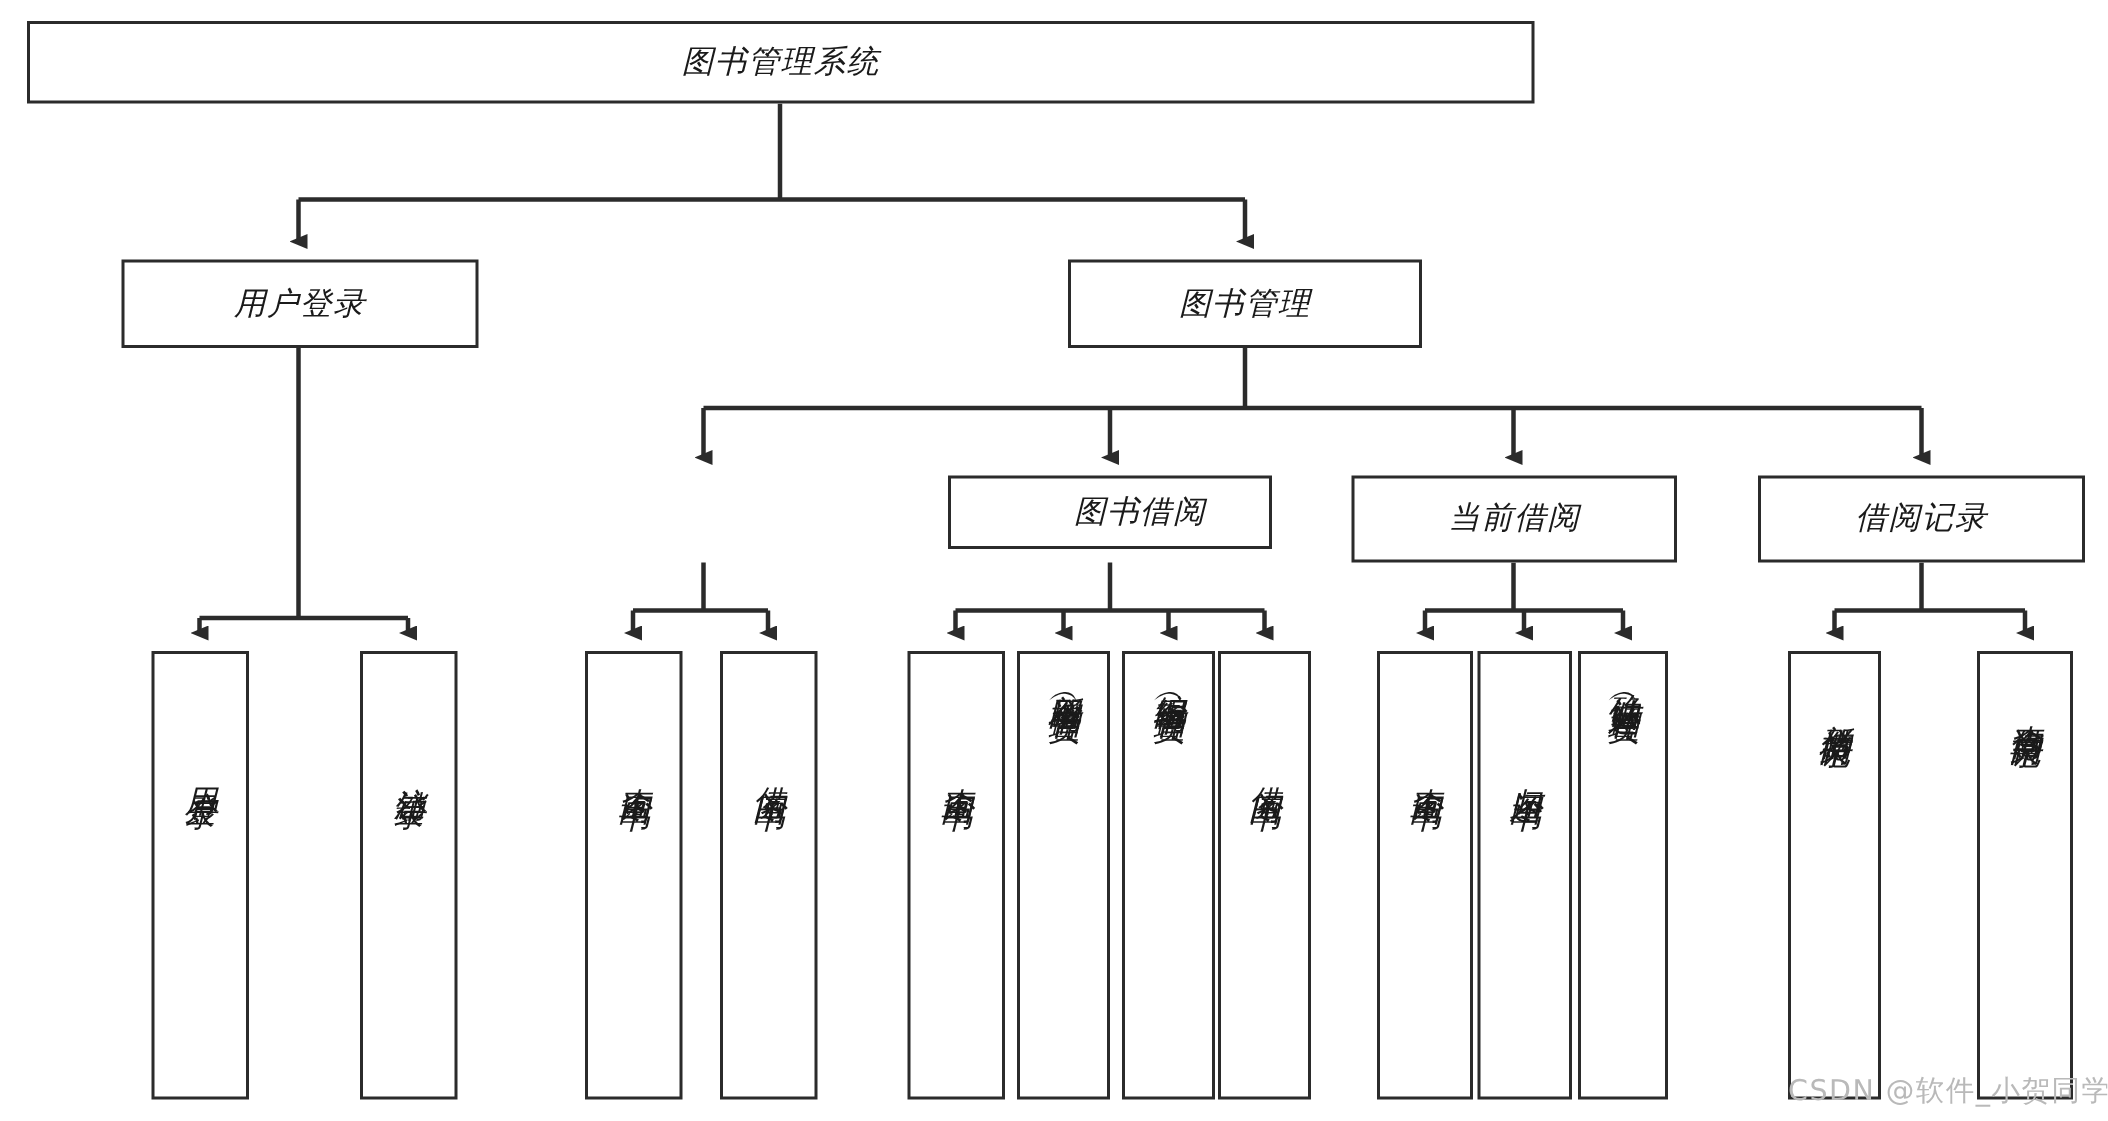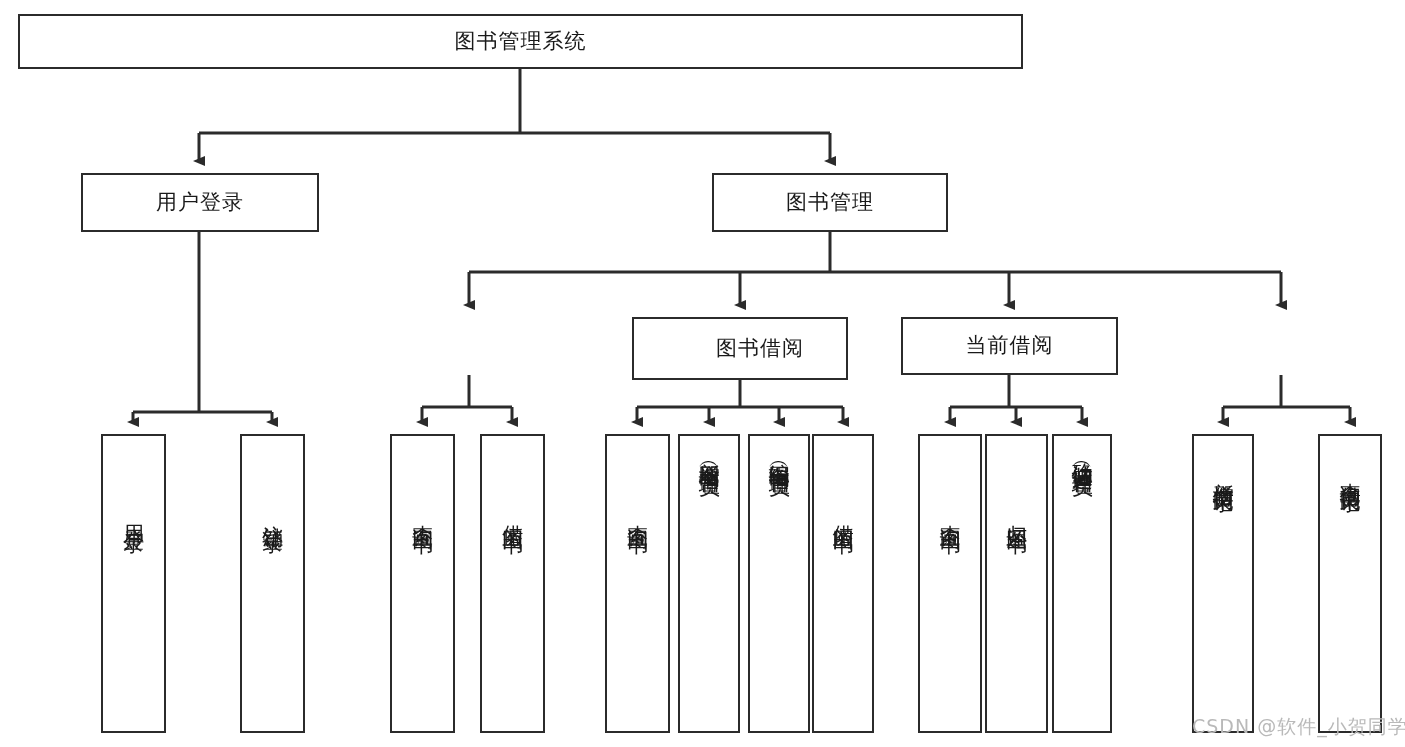--- a/index.html
+++ b/index.html
@@ -28,20 +28,21 @@
   }
   .node {
     position: absolute;
     box-sizing: border-box;
     background: #ffffff;
     border: 2px solid #2b2b2b;
     display: flex;
     align-items: center;
     justify-content: center;
     color: #1a1a1a;
+    font-style: italic;
   }
   .node.h {
     
   }
   .node.h .label {
     font-size: 21px;
     line-height: 1.1;
     letter-spacing: 1px;
     white-space: nowrap;
   }
@@ -129,25 +130,28 @@
     <span class="label">图书管理系统</span>
   </div>
 
   <div class="node h" style="left:81px; top:173px; width:238px; height:59px;">
     <span class="label">用户登录</span>
   </div>
   <div class="node h" style="left:712px; top:173px; width:236px; height:59px;justify-content:center;">
     <span class="label">图书管理</span>
   </div>
 
-  <div class="node h" style="left:632px; top:317px; width:216px; height:63px;padding-left:40px;">
+  <div class="node h" style="left:632px; top:317px; width:216px; height:49px;padding-left:40px;">
     <span class="label">图书借阅</span>
   </div>
   <div class="node h" style="left:901px; top:317px; width:217px; height:58px;">
     <span class="label">当前借阅</span>
+  </div>
+  <div class="node h" style="left:1172px; top:317px; width:218px; height:58px;">
+    <span class="label">借阅记录</span>
   </div>
 
   <div class="node v" style="left:101px; top:434px; width:65px; height:299px; padding-top:72px;">
     <span class="label">用户登录</span>
   </div>
   <div class="node v" style="left:240px; top:434px; width:65px; height:299px; padding-top:72px;">
     <span class="label">注销登录</span>
   </div>
   <div class="node v" style="left:390px; top:434px; width:65px; height:299px; padding-top:72px;">
     <span class="label">查询图书</span>

